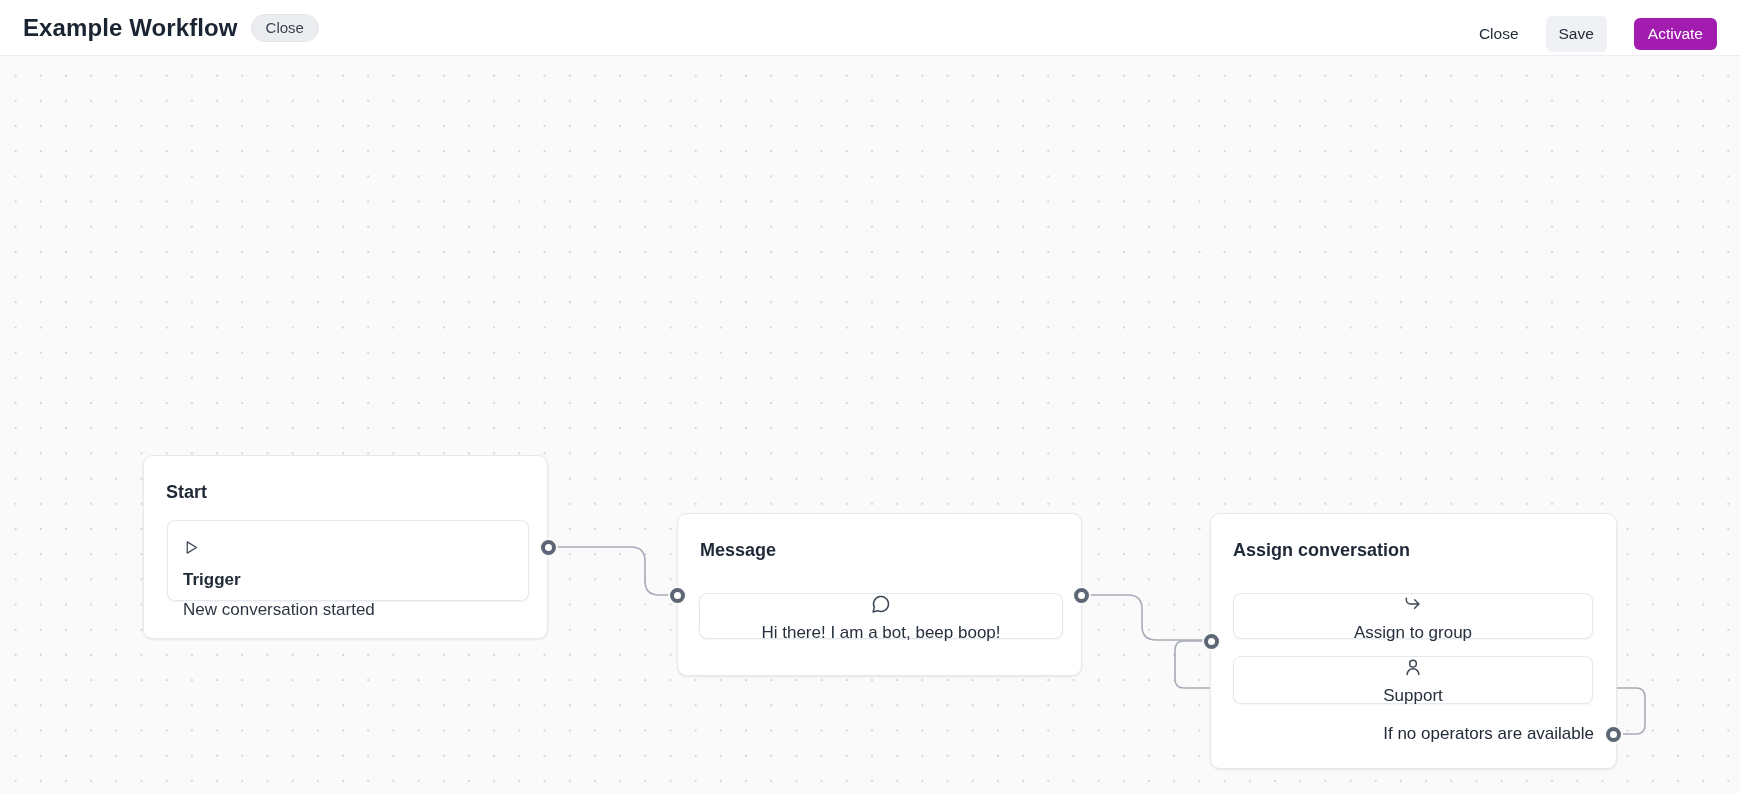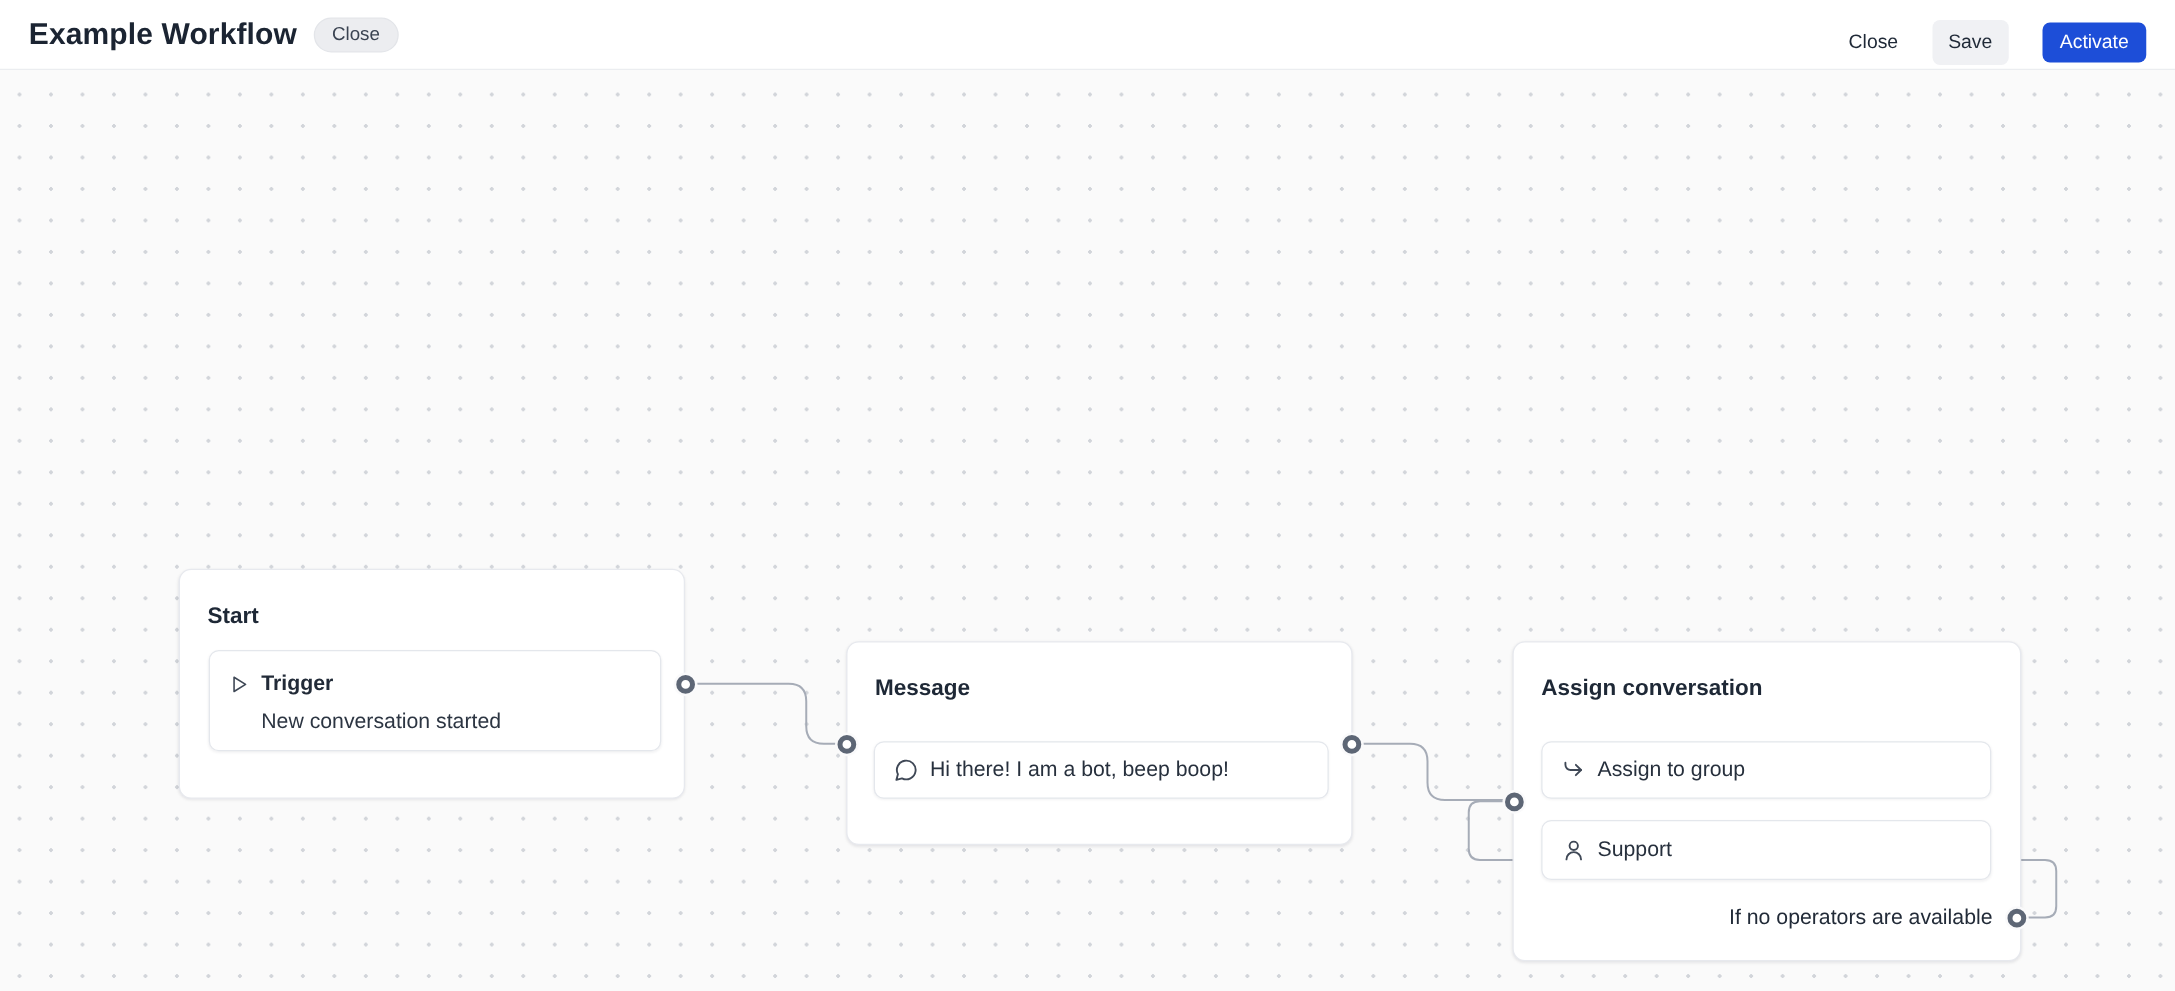--- a/index.html
+++ b/index.html
@@ -18,21 +18,21 @@
   .wf-title{font-size:24px;font-weight:700;color:#1b2432;letter-spacing:.1px;}
   .badge{
     margin-left:13px;height:26px;padding:0 14px;border-radius:14px;
     background:#ecedf0;border:1px solid #e3e5e9;
     display:flex;align-items:center;font-size:15px;color:#3a4351;
   }
   .topbar-actions{margin-left:auto;display:flex;align-items:center;gap:27px;}
   .btn{font-family:inherit;font-size:15.5px;border:none;cursor:pointer;border-radius:6px;margin-top:12px;}
   .btn-ghost{background:transparent;color:#1f2937;padding:0;}
   .btn-gray{background:#f0f1f4;color:#1f2937;height:36px;padding:0 13px;}
-  .btn-blue{background:#1d4ed8;color:#ffffff;height:32px;padding:0 14px;}
+  .btn-blue{background:#a21caf;color:#ffffff;height:32px;padding:0 14px;}
 
   
   .canvas{
     position:absolute;top:56px;left:0;width:1740px;height:737px;
     background-color:#fafafa;
     background-image:radial-gradient(circle,#d2d5da 1.3px,transparent 1.45px);
     background-size:25.2px 25.2px;background-position:3px 7px;
     z-index:0;
   }
 
@@ -43,21 +43,21 @@
   
   .node{
     position:absolute;background:#ffffff;border:1px solid #e7e9ee;border-radius:10px;
     box-shadow:0 1px 3px rgba(20,28,45,.05),0 1px 2px rgba(20,28,45,.04);z-index:2;
   }
   .node-title{position:absolute;left:22px;top:26px;font-size:18px;font-weight:700;color:#1e2836;}
   .item{
     position:absolute;background:#ffffff;border:1px solid #e4e7ec;border-radius:8px;
     box-shadow:0 1px 2px rgba(20,28,45,.05);box-sizing:border-box;
     display:flex;align-items:center;gap:9px;padding:0 15px;
-    font-size:17px;color:#27303d;
+    font-size:17px;color:#27303d;flex-direction:column;
   }
   .item svg{flex:0 0 auto;stroke:#3f4856;stroke-width:1.8;fill:none;
     stroke-linecap:round;stroke-linejoin:round;}
   .item-lines{display:flex;flex-direction:column;justify-content:center;line-height:30px;}
   .item-lines .l1{font-weight:600;color:#222b38;}
   .item-lines .l2{font-weight:400;color:#2c3542;}
   .start-item{align-items:flex-start;padding-top:11px;}
   .start-item svg{margin-top:7px;}
   .fallback-label{position:absolute;right:22px;top:210px;font-size:17px;color:#222b38;}
 

